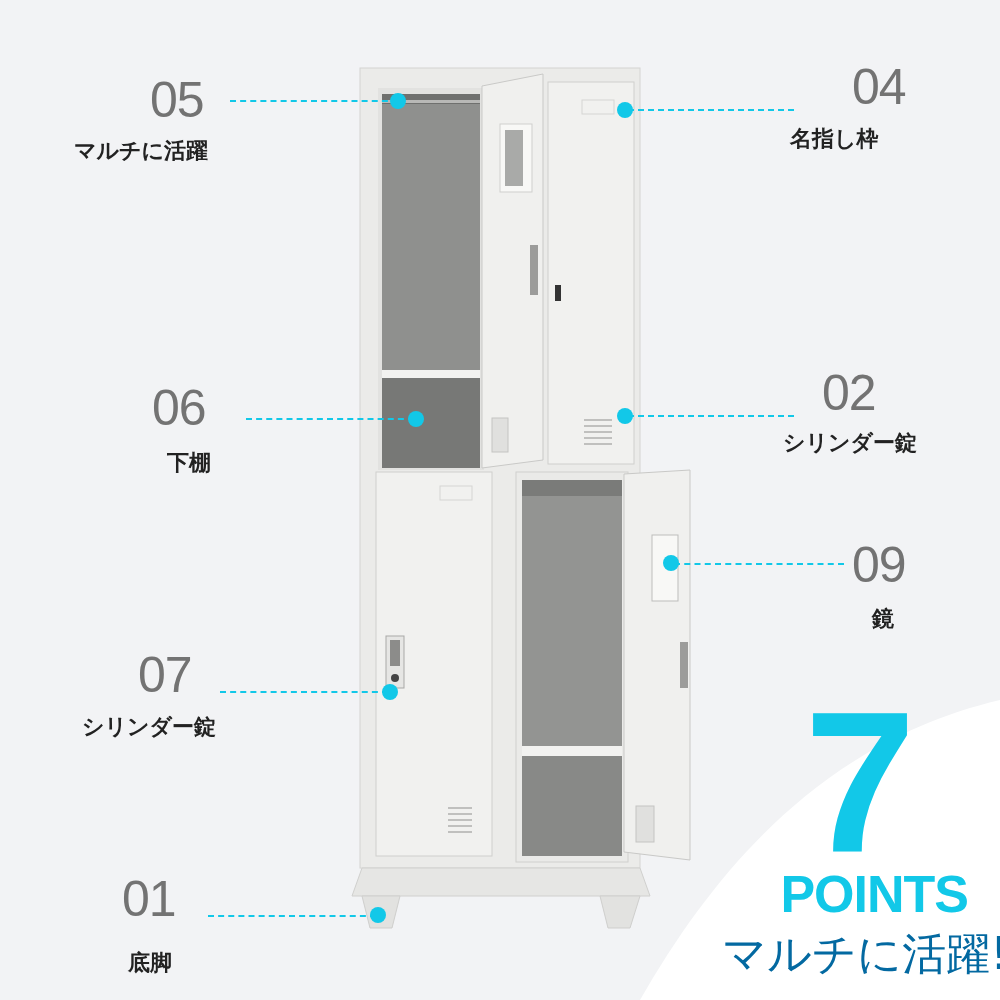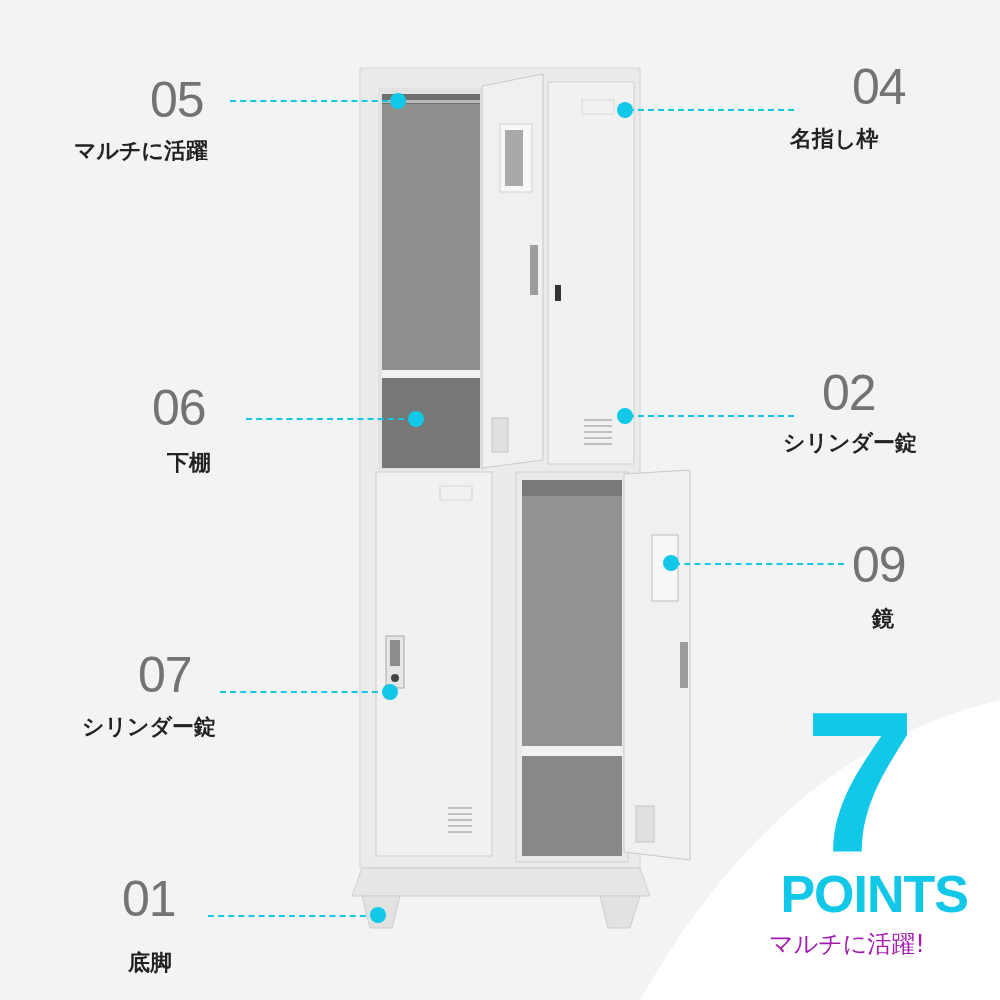--- a/index.html
+++ b/index.html
@@ -6,21 +6,21 @@
   html, body { width:1000px; height:1000px; overflow:hidden; }
   body { background:#f2f3f5; position:relative; font-family:"Liberation Sans", "DejaVu Sans", sans-serif; }
   .bg-curve { position:absolute; left:0; top:0; width:1000px; height:1000px; }
   .callout-num { position:absolute; color:#737373; font-weight:normal; font-family:"Liberation Sans", sans-serif; font-size:50px; line-height:1; letter-spacing:-1px; }
   .callout-label { position:absolute; color:#222; font-weight:bold; font-family:"DejaVu Sans", sans-serif; font-size:22px; line-height:1; white-space:nowrap; }
   .dash { position:absolute; height:0; border-top:2px dashed #12c8e8; }
   .dot { position:absolute; width:16px; height:16px; border-radius:50%; background:#12c8e8; }
   .locker { position:absolute; }
   .big7 { position:absolute; left:770px; top:682px; width:180px; text-align:center; color:#12c8e8; font-weight:bold; font-family:"Liberation Sans", sans-serif; font-size:200px; line-height:1; }
   .points { position:absolute; left:728px; top:868px; width:240px; text-align:right; color:#12c8e8; font-weight:bold; font-family:"Liberation Sans", sans-serif; font-size:52px; line-height:1; letter-spacing:-1px; }
-  .tagline { position:absolute; left:722px; top:932px; width:250px; text-align:center; color:#a21caf; font-family:"DejaVu Sans", sans-serif; font-size:24px; line-height:1; white-space:nowrap; }
+  .tagline { position:absolute; left:722px; top:932px; width:250px; text-align:center; color:#0369a1; font-family:"DejaVu Sans", sans-serif; font-size:44px; line-height:1; white-space:nowrap; }
 </style>
 </head>
 <body>
 
 <svg class="bg-curve" viewBox="0 0 1000 1000">
   <path d="M640 1000 C 720 860, 830 740, 1000 700 L1000 1000 Z" fill="#ffffff"></path>
 </svg>
 
 <svg class="locker" style="left:350px;top:60px;" width="380" height="870" viewBox="0 0 380 870">
 

